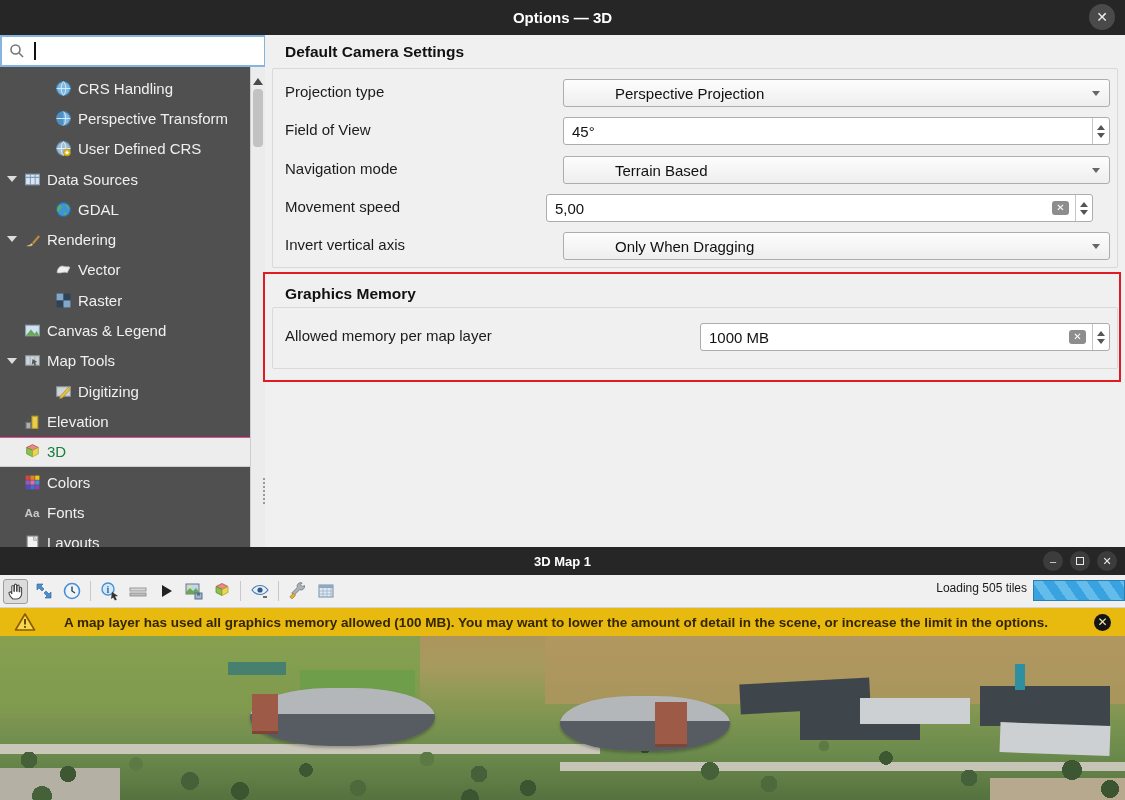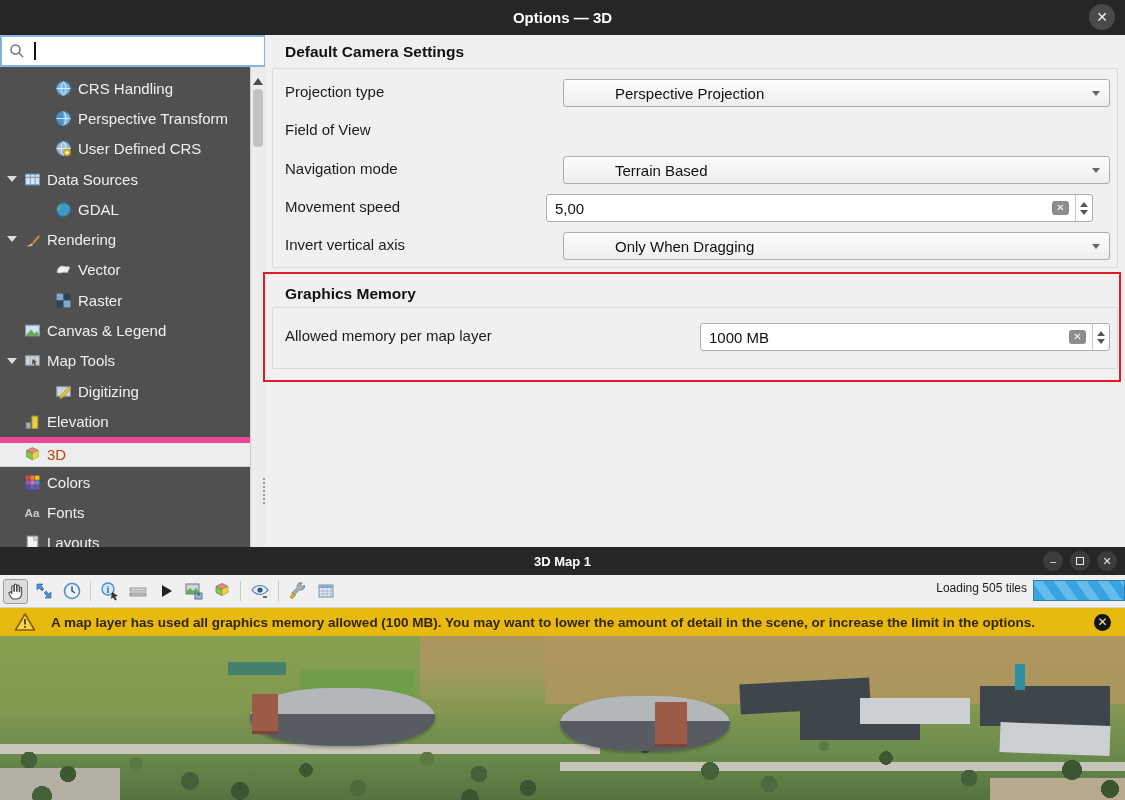--- a/index.html
+++ b/index.html
@@ -16,21 +16,21 @@
   .dlg-titlebar{position:absolute;left:0;top:0;width:100%;height:35px;background:var(--titlebar-bg);
     display:flex;align-items:center;justify-content:center;color:#fff;font-weight:bold;font-size:15px;}
   .win-close-circle{position:absolute;right:10px;top:4px;width:26px;height:26px;border-radius:50%;
     background:#4a4a4a;color:#efefef;display:flex;align-items:center;justify-content:center;font-size:14px;line-height:1;cursor:default;}
   .search-box{position:absolute;left:0;top:35px;width:266px;height:32px;background:#fff;
     border:2px solid #85b4de;display:flex;align-items:center;padding-left:7px;}
   .search-caret{width:1.5px;height:18px;background:#111;margin-left:9px;}
   .sidebar{position:absolute;left:0;top:67px;width:250px;height:480px;background:var(--sidebar-bg);
     overflow:hidden;padding-top:6px;}
   .sb-row{position:relative;height:30.3px;display:flex;align-items:center;color:#f0f0f0;font-size:15px;cursor:default;}
-  .sb-row.sel{background:var(--sidebar-selected-bg);color:#c2410c;border-top:6px solid #ec4899;border-bottom:1px solid #cfcfcf;}
+  .sb-row.sel{background:var(--sidebar-selected-bg);color:#15803d;border-top:1px solid #ec4899;border-bottom:1px solid #cfcfcf;}
   .sb-row .caret{position:absolute;left:7px;top:12px;width:0;height:0;
     border:5px solid transparent;border-top:6px solid #dcdcdc;}
   .sb-icon{width:17px;height:17px;display:inline-block;flex:0 0 17px;}
   .lvl1 .sb-icon{margin-left:24px;text-decoration:underline;} .lvl1 .sb-label{margin-left:6px;}
   .lvl2 .sb-icon{margin-left:55px;} .lvl2 .sb-label{margin-left:6px;}
   .sb-label{white-space:nowrap;overflow:hidden;}
   .sb-scrollbar{position:absolute;left:250px;top:67px;width:15px;height:480px;background:#ececec;border-left:1px solid #cdcdcd;}
   .sb-scroll-up{position:absolute;left:2px;top:6px;width:0;height:0;border:5px solid transparent;border-bottom:7px solid #4c4c4c;}
   .sb-thumb{position:absolute;left:2px;top:22px;width:10px;height:58px;background:#c2c2c2;border-radius:4px;}
 
@@ -67,21 +67,21 @@
     border-bottom:1px solid #d4d4d4;display:flex;align-items:center;padding-left:3px;gap:3px;}
   .tb-btn{width:25px;height:25px;display:flex;align-items:center;justify-content:center;border-radius:3px;}
   .tb-btn.pressed{background:#dcdcdc;border:1px solid #9e9e9e;}
   .tb-sep{width:1px;height:20px;background:#c8c8c8;margin:0 3px;}
   .loading-text{position:absolute;right:98px;top:581px;font-size:12px;color:#1a1a1a;}
   .progress{position:absolute;right:0;top:580px;width:92px;height:21px;border:1px solid #2d7fae;
     background:repeating-linear-gradient(55deg,#38a3e0 0 9px,#63bce9 9px 18px);}
 
   
   .warn{position:absolute;left:0;top:608px;width:100%;height:28px;background:var(--warning-bg);
-    display:flex;align-items:center;padding:0 14px;gap:15px;}
+    display:flex;align-items:center;padding:0 14px;gap:28px;}
   .warn-text{font-size:13.5px;font-weight:bold;color:var(--warning-text);flex:1;}
   .warn-close{width:17px;height:17px;border-radius:50%;background:#141414;color:#f5e9b0;
     display:flex;align-items:center;justify-content:center;font-size:12px;font-weight:bold;line-height:1;}
 
   
   .scene{position:absolute;left:0;top:636px;width:1125px;height:164px;overflow:hidden;}
   .scene-art{position:absolute;inset:0;
     background:
       
       linear-gradient(#47806e,#47806e) 228px 26px/58px 13px no-repeat,
@@ -323,20 +323,27 @@
       <div class="form-row" style="top:44px">
         <span class="f-label">Projection type</span>
         <div class="ctl combo" style="left:298px;width:547px">
           <span class="ctl-text">Perspective Projection</span>
           <span class="combo-arrow"></span>
         </div>
       </div>
 
       <div class="form-row" style="top:82px">
         <span class="f-label">Field of View</span>
+        <div class="ctl spin" style="left:298px;width:547px">
+          <span class="ctl-text">45°</span>
+          <span class="spin-btns">
+              <i class="up"></i>
+              <i class="dn"></i>
+            </span>
+        </div>
       </div>
 
       <div class="form-row" style="top:121px">
         <span class="f-label">Navigation mode</span>
         <div class="ctl combo" style="left:298px;width:547px">
           <span class="ctl-text">Terrain Based</span>
           <span class="combo-arrow"></span>
         </div>
       </div>
 

